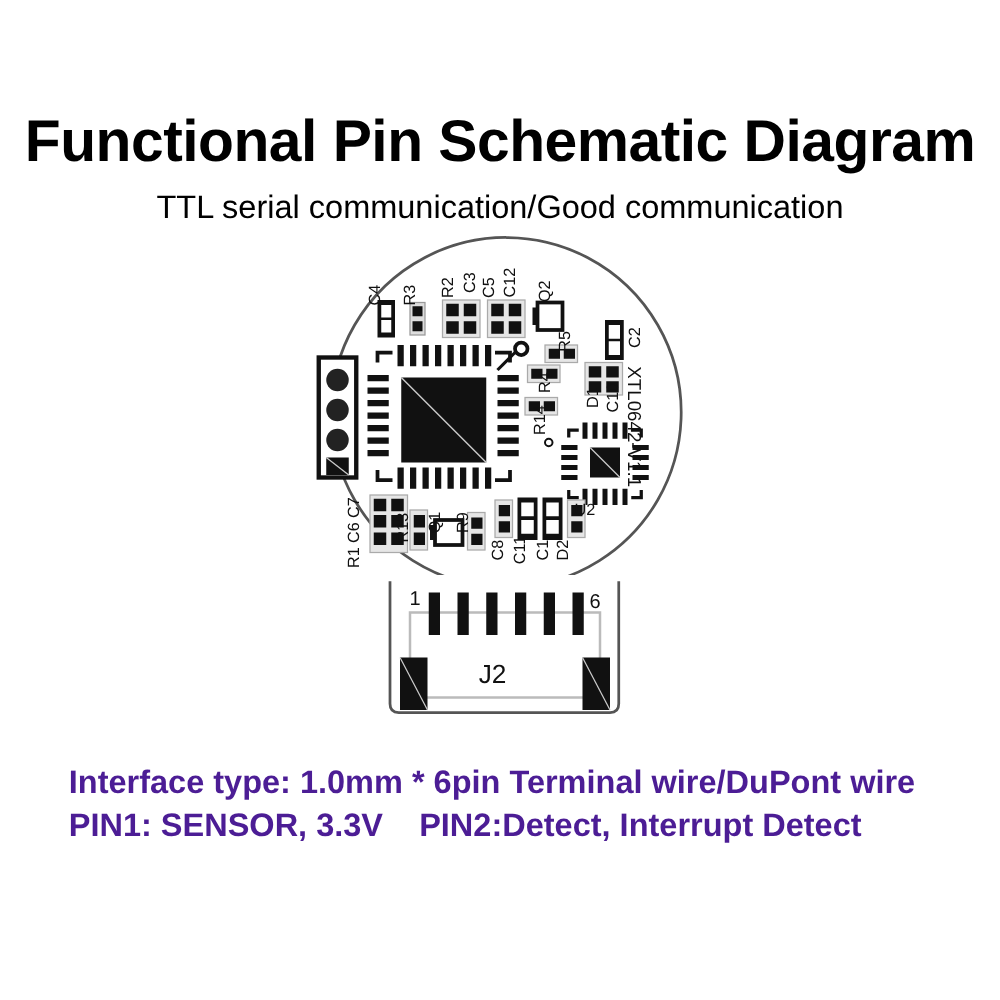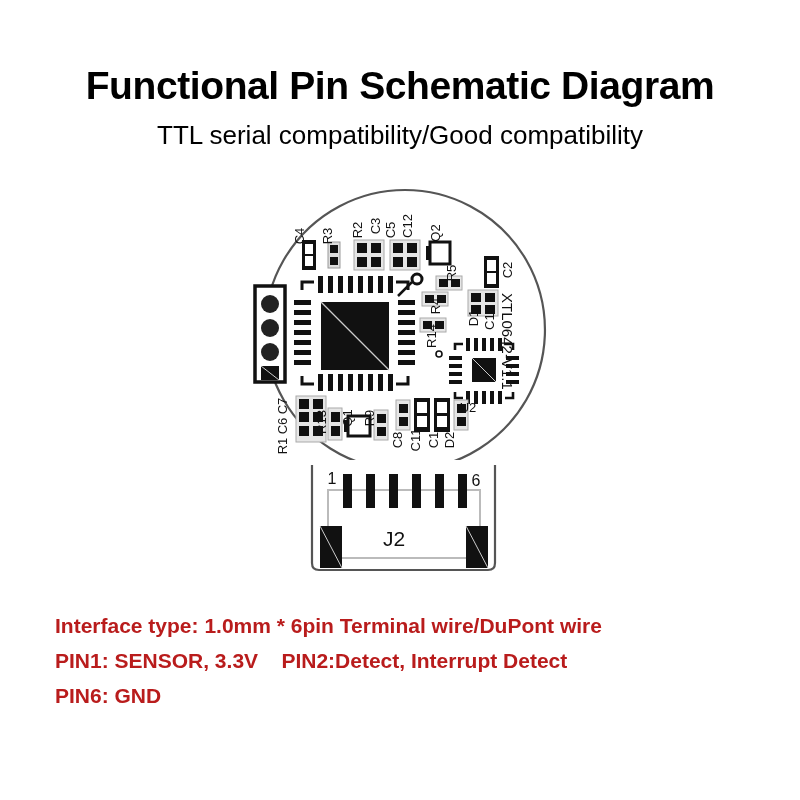--- a/index.html
+++ b/index.html
@@ -26,22 +26,22 @@
   
   .header {
     position: absolute;
     top: 0;
     left: 0;
     width: 800px;
     text-align: center;
   }
   .title {
     margin: 0;
-    padding-top: 66px;
-    font-size: 39px;
+    padding-top: 88px;
+    font-size: 47px;
     font-weight: bold;
     letter-spacing: -0.4px;
     line-height: 1.05;
     color: #000000;
     font-family: "Liberation Sans", sans-serif;
   }
   .subtitle {
     margin: 0;
     padding-top: 14px;
     font-size: 26px;
@@ -66,36 +66,36 @@
   }
 
   
   .spec-block {
     position: absolute;
     left: 55px;
     top: 608px;
     width: 730px;
   }
   .spec-line {
-    font-size: 21px;
+    font-size: 26px;
     font-weight: bold;
     line-height: 35px;
-    color: #b91c1c;
+    color: #4c1d95;
     white-space: pre;
     font-family: "Liberation Sans", sans-serif;
   }
 </style>
 </head>
 <body>
 
 <div id="page">
 
   <div class="header">
     <h1 class="title">Functional Pin Schematic Diagram</h1>
-    <div class="subtitle">TTL serial compatibility/Good compatibility</div>
+    <div class="subtitle">TTL serial communication/Good communication</div>
   </div>
 
   <div class="board-wrap">
     <svg class="board-svg" viewBox="0 0 330 400" xmlns="http://www.w3.org/2000/svg">
 
       <defs>
 
         <g id="finger">
           <rect x="0" y="0" width="8" height="28" fill="#111111"></rect>
         </g>
@@ -359,16 +359,15 @@
           <text x="214" y="262" font-family="Liberation Sans, sans-serif" font-size="13" fill="#111111" text-anchor="middle" transform="rotate(-90 214 262)">D2</text>
           <text x="228" y="234" font-family="Liberation Sans, sans-serif" font-size="13" fill="#111111" text-anchor="middle">U2</text>
         </g>
 
     </svg>
   </div>
 
   <div class="spec-block">
     <div class="spec-line">Interface type: 1.0mm * 6pin Terminal wire/DuPont wire</div>
     <div class="spec-line">PIN1: SENSOR, 3.3V    PIN2:Detect, Interrupt Detect</div>
-    <div class="spec-line">PIN6: GND</div>
   </div>
 
 </div>
 
 </body></html>

